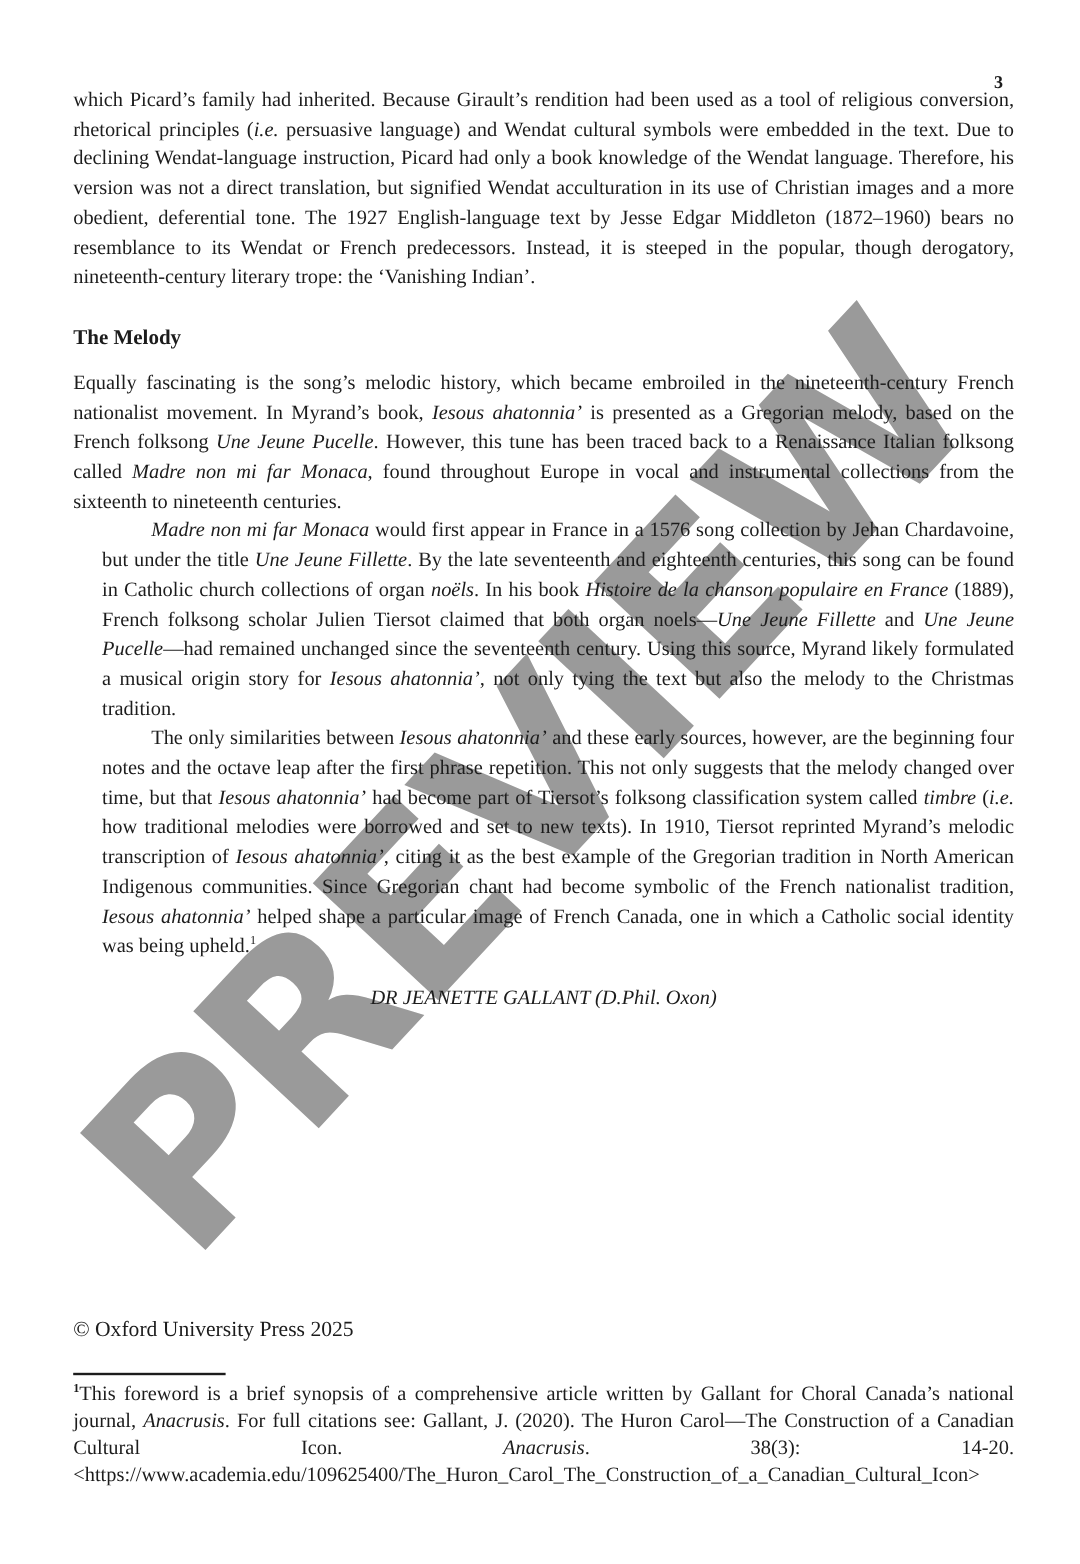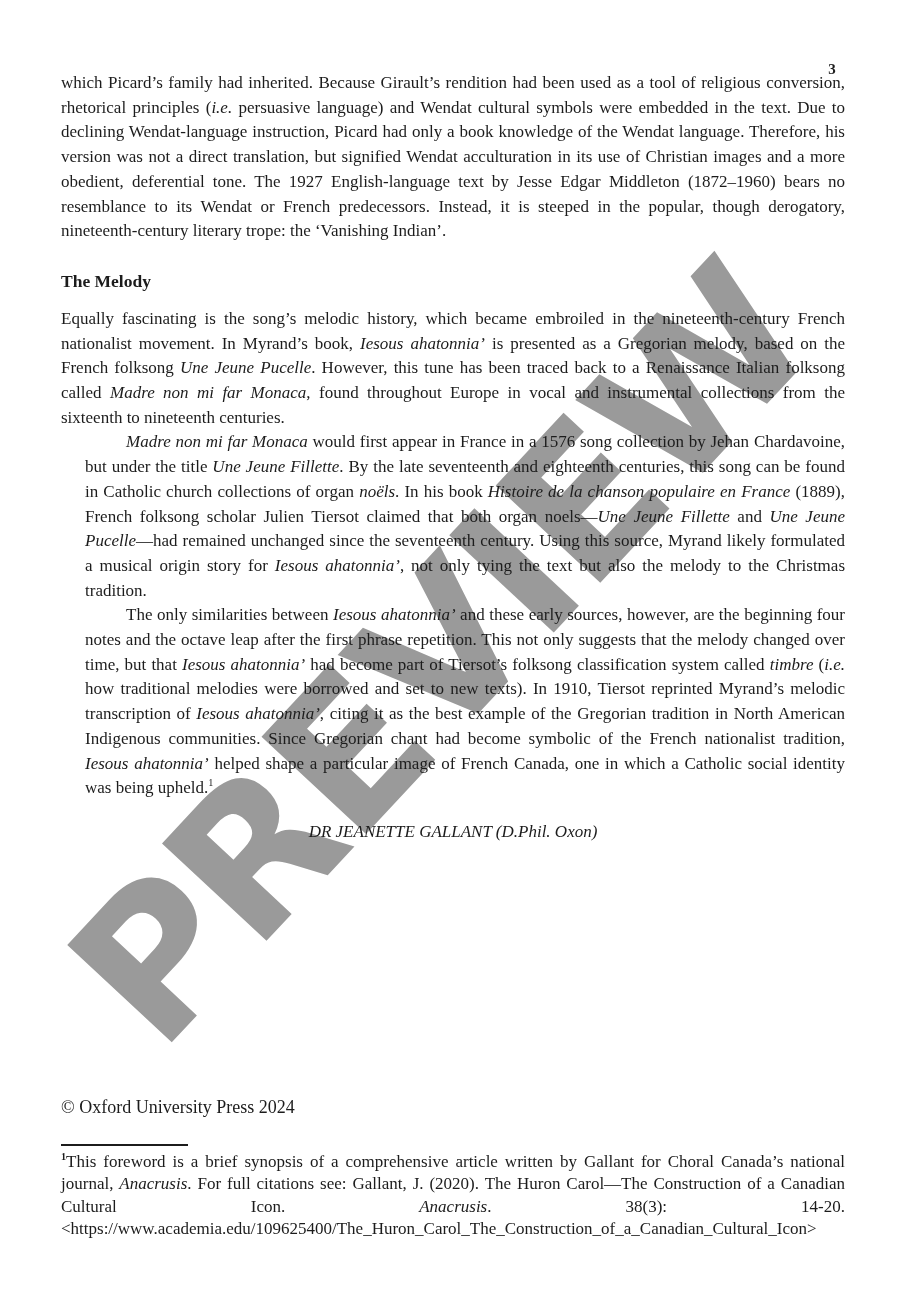--- a/index.html
+++ b/index.html
@@ -116,19 +116,19 @@
     <p class="body"><span>Equally fascinating is the song’s melodic history, which became embroiled in the nineteenth-century French nationalist movement. In Myrand’s book, </span><span class="it">Iesous ahatonnia’</span><span> is presented as a Gregorian melody, based on the French folksong </span><span class="it">Une Jeune Pucelle</span><span>. However, this tune has been traced back to a Renaissance Italian folksong called </span><span class="it">Madre non mi far Monaca</span><span>, found throughout Europe in vocal and instrumental collections from the sixteenth to nineteenth centuries.</span></p>
 
     <p class="body indent"><span class="it">Madre non mi far Monaca</span><span> would first appear in France in a 1576 song collection by Jehan Chardavoine, but under the title </span><span class="it">Une Jeune Fillette</span><span>. By the late seventeenth and eighteenth centuries, this song can be found in Catholic church collections of organ </span><span class="it">noëls</span><span>. In his book </span><span class="it">Histoire de la chanson populaire en France</span><span> (1889), French folksong scholar Julien Tiersot claimed that both organ noels—</span><span class="it">Une Jeune Fillette</span><span> and </span><span class="it">Une Jeune Pucelle</span><span>—had remained unchanged since the seventeenth century. Using this source, Myrand likely formulated a musical origin story for </span><span class="it">Iesous ahatonnia’</span><span>, not only tying the text but also the melody to the Christmas tradition.</span></p>
 
     <p class="body indent"><span>The only similarities between </span><span class="it">Iesous ahatonnia’</span><span> and these early sources, however, are the beginning four notes and the octave leap after the first phrase repetition. This not only suggests that the melody changed over time, but that </span><span class="it">Iesous ahatonnia’</span><span> had become part of Tiersot’s folksong classification system called </span><span class="it">timbre</span><span> (</span><span class="it">i.e.</span><span> how traditional melodies were borrowed and set to new texts). In 1910, Tiersot reprinted Myrand’s melodic transcription of </span><span class="it">Iesous ahatonnia’</span><span>, citing it as the best example of the Gregorian tradition in North American Indigenous communities. Since Gregorian chant had become symbolic of the French nationalist tradition, </span><span class="it">Iesous ahatonnia’</span><span> helped shape a particular image of French Canada, one in which a Catholic social identity was being upheld.</span><sup>1</sup></p>
 
     <p class="signature">DR JEANETTE GALLANT (D.Phil. Oxon)</p>
 
   </div>
 
-  <p class="copyright">© Oxford University Press 2024</p>
+  <p class="copyright">© Oxford University Press 2025</p>
 
   <div class="fn-rule"></div>
 
   <p class="footnote"><sup class="bd">1</sup><span>This foreword is a brief synopsis of a comprehensive article written by Gallant for Choral Canada’s national journal, </span><span class="it">Anacrusis</span><span>. For full citations see: Gallant, J. (2020). The Huron Carol—The Construction of a Canadian Cultural Icon. </span><span class="it">Anacrusis</span><span>. 38(3): 14-20. &lt;https://www.academia.edu/109625400/The_Huron_Carol_The_Construction_of_a_Canadian_Cultural_Icon&gt;</span></p>
 
 </div>
 
 </body></html>

